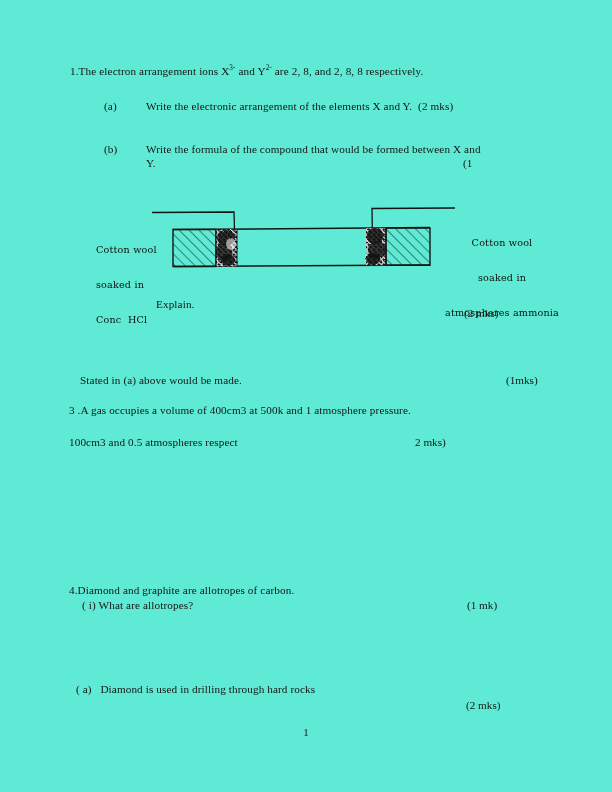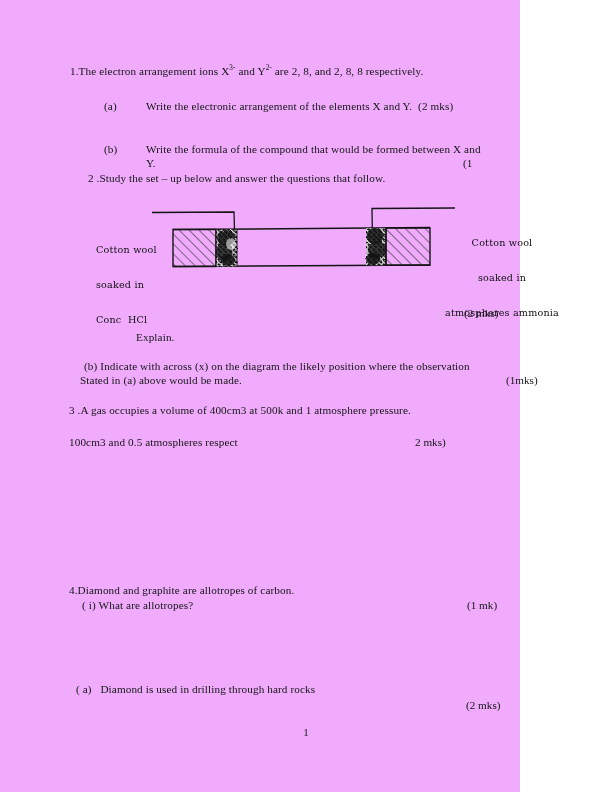--- a/index.html
+++ b/index.html
@@ -12,23 +12,23 @@
     width: 612px;
     height: 792px;
     position: relative;
     font-family: "Liberation Serif", "DejaVu Serif", serif;
     color: #1a1a1a;
     overflow: hidden;
   }
   .page {
     position: absolute;
     inset: 0;
-    width: 520px;
+    width: 612px;
     height: 792px;
-    background: #f0abfc;
+    background: #5eead4;
   }
 
   .q-line {
     position: absolute;
     font-size: 11.2px;
     line-height: 15.5px;
     color: #151515;
     white-space: pre;
     letter-spacing: 0.01em;
   }
@@ -85,21 +85,20 @@
   <div class="q-line" style="left:70px; top:64px;"><span>1.The electron arrangement ions X</span><sup>3-</sup><span> and Y</span><sup>2-</sup><span> are 2, 8, and 2, 8, 8 respectively.</span></div>
 
   <div class="q-line" style="left:104px; top:99px;">(a)</div>
   <div class="q-line" style="left:146px; top:99px;">Write the electronic arrangement of the elements X and Y.  (2 mks)</div>
 
   <div class="q-line" style="left:104px; top:142px;">(b)</div>
   <div class="q-line" style="left:146px; top:142px;">Write the formula of the compound that would be formed between X and</div>
   <div class="q-line" style="left:146px; top:156px;">Y.</div>
   <div class="marks" style="left:463px; top:156px;">(1</div>
 
-  <div class="q-line" style="left:88px; top:171px;">2 .Study the set – up below and answer the questions that follow.</div>
 
   <div id="diagram">
     <svg width="470" height="82" viewBox="0 0 470 82" xmlns="http://www.w3.org/2000/svg">
       <defs>
         <pattern id="hatch" width="7" height="7" patternUnits="userSpaceOnUse" patternTransform="rotate(-45)">
           <line x1="0" y1="0" x2="0" y2="7" stroke="#242424" stroke-width="1.1"></line>
         </pattern>
         <filter id="rough">
           <feTurbulence type="fractalNoise" baseFrequency="0.9" numOctaves="3" result="n"></feTurbulence>
           <feDisplacementMap in="SourceGraphic" in2="n" scale="2.2"></feDisplacementMap>
@@ -159,24 +158,23 @@
     <div>soaked in</div>
     <div>Conc  HCl</div>
   </div>
 
   <div class="dlabel" id="label-right">
     <div>Cotton wool</div>
     <div>soaked in</div>
     <div>atmospheres ammonia</div>
   </div>
 
-  <div class="q-line" style="left:136px; top:297px;margin-top:33px;">Explain.</div>
+  <div class="q-line" style="left:156px; top:297px;">Explain.</div>
   <div class="marks" style="left:464px; top:306px;">(2 mks)</div>
 
-  <div class="q-line" style="left:84px; top:359px;">(b) Indicate with across (x) on the diagram the likely position where the observation</div>
   <div class="q-line" style="left:80px; top:373px;">Stated in (a) above would be made.</div>
   <div class="marks" style="left:506px; top:373px;">(1mks)</div>
 
   <div class="q-line" style="left:69px; top:403px;">3 .A gas occupies a volume of 400cm3 at 500k and 1 atmosphere pressure.</div>
   <div class="q-line" style="left:69px; top:435px;">100cm3 and 0.5 atmospheres respect</div>
   <div class="marks" style="left:415px; top:435px;">2 mks)</div>
 
   <div class="q-line" style="left:69px; top:583px;">4.Diamond and graphite are allotropes of carbon.</div>
   <div class="q-line" style="left:82px; top:598px;">( i) What are allotropes?</div>
   <div class="marks" style="left:467px; top:598px;">(1 mk)</div>

